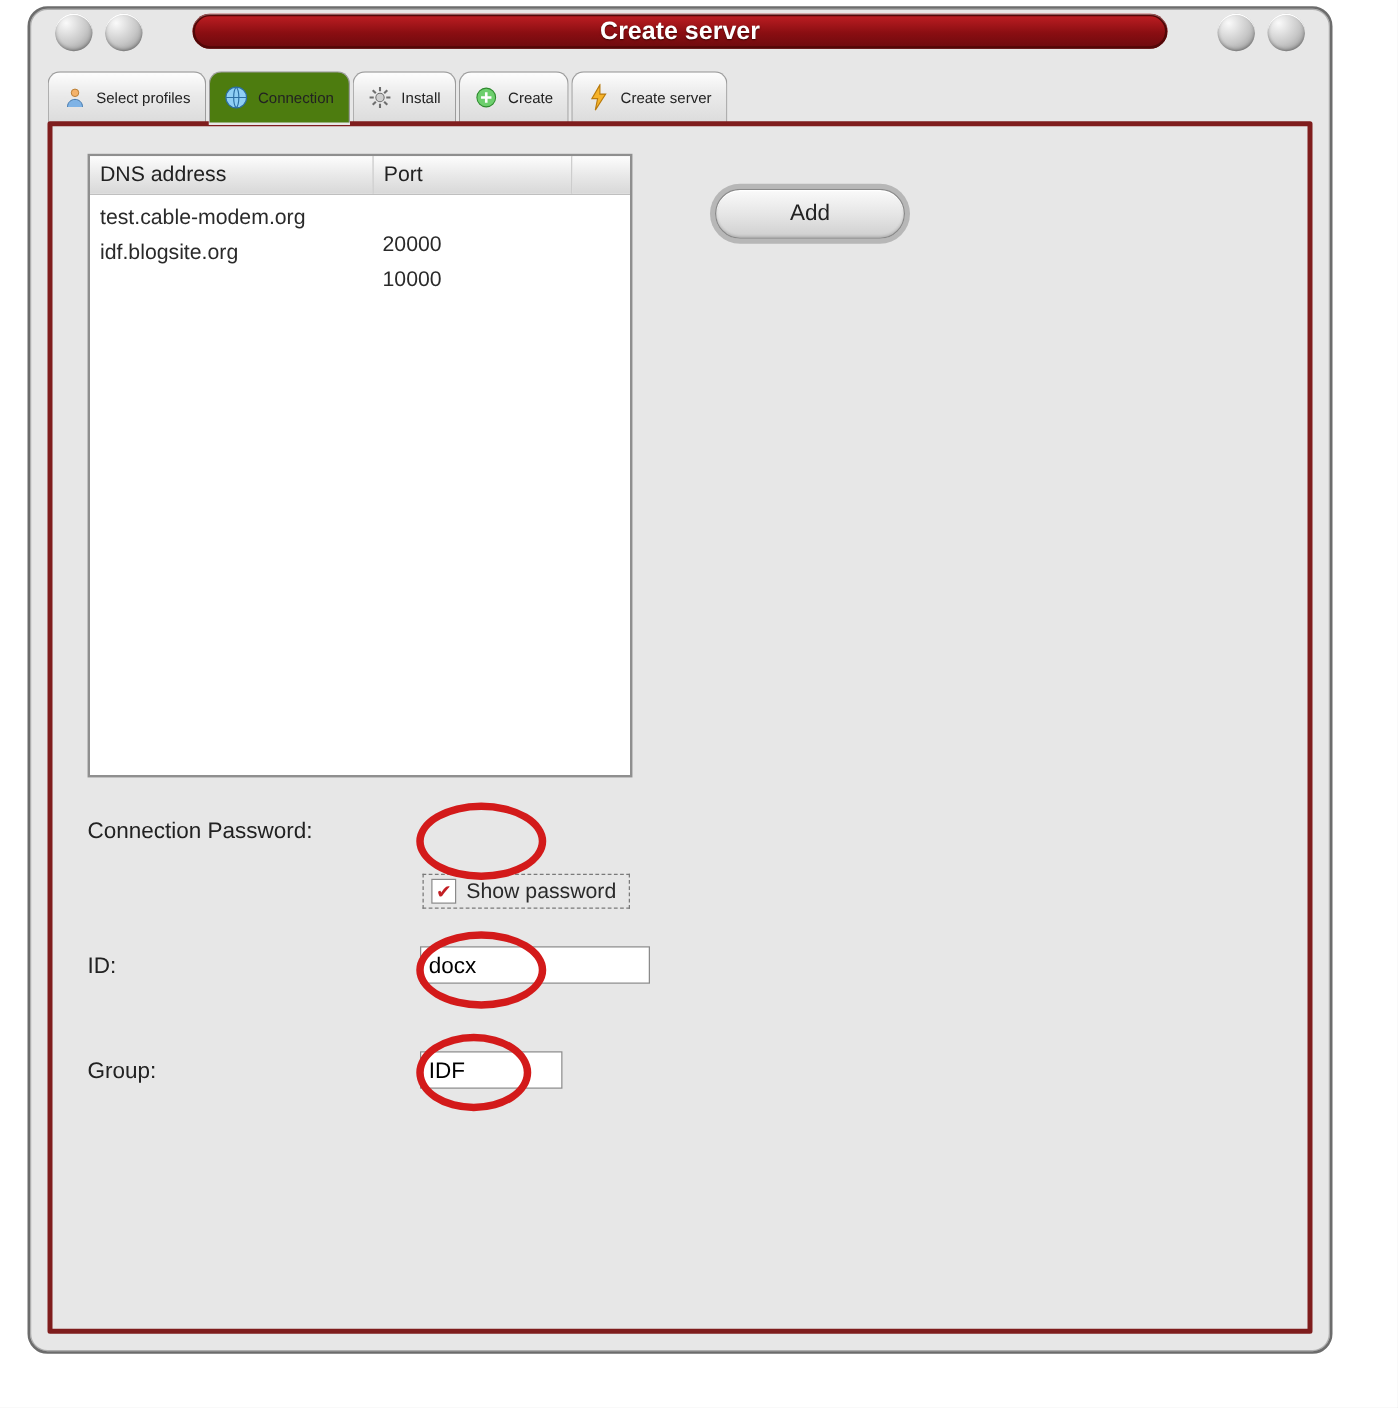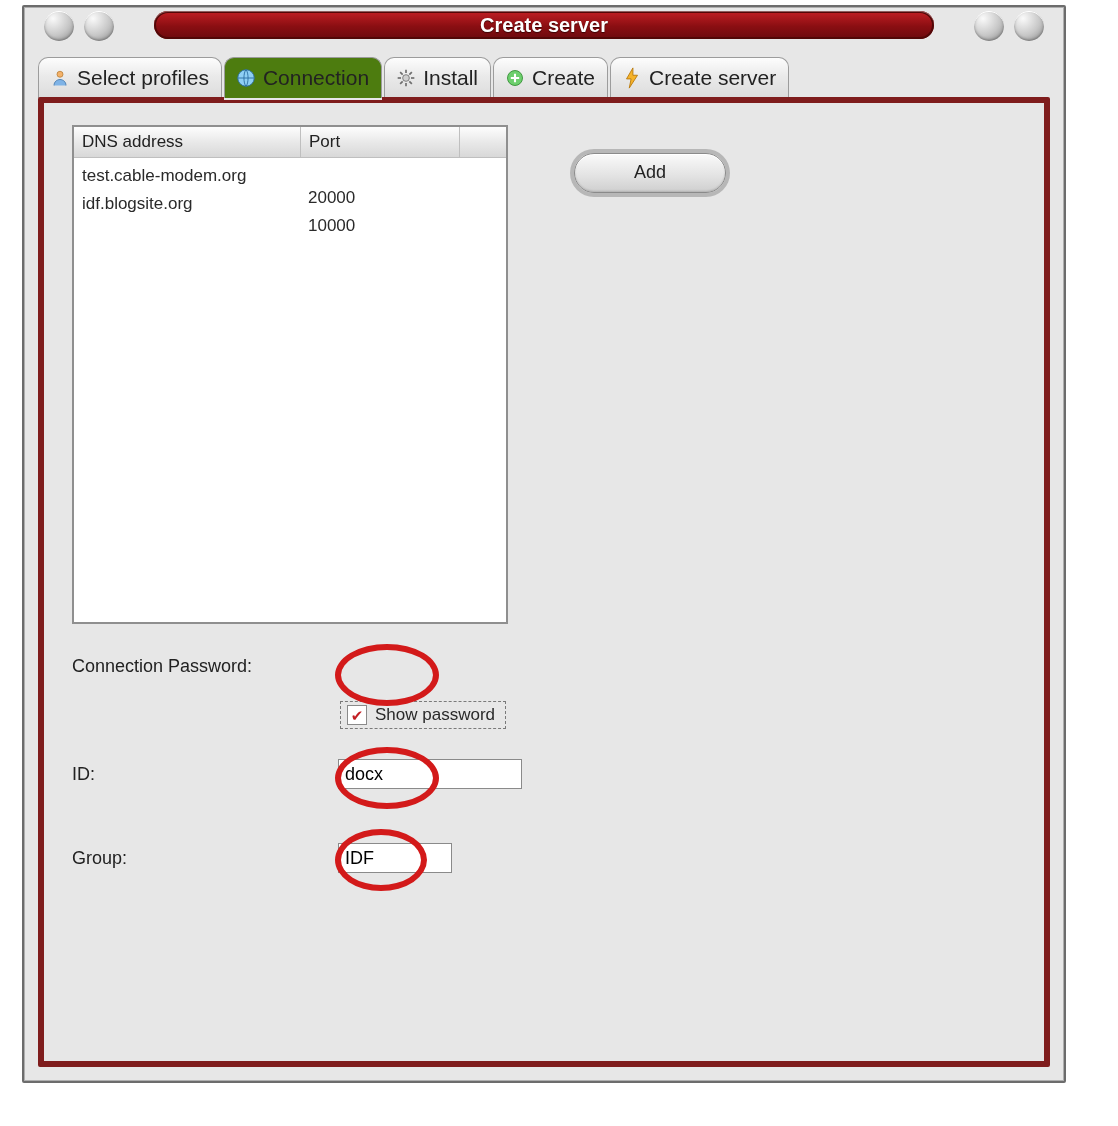--- a/index.html
+++ b/index.html
@@ -1,40 +1,40 @@
 <!DOCTYPE html>
 <html><head>
 <meta charset="utf-8">
 <style>
   html,body{margin:0;padding:0;background:#fff;font-family:Tahoma,Verdana,Arial,sans-serif;font-size:16px;color:#2a2a2a;}
   .stage{width:1118px;height:1126px;position:relative;}
-  .window{position:absolute;left:22px;top:5px;width:1040px;height:1074px;background:#e7e7e7;border:2px solid #6c6c6c;border-radius:2px;box-shadow:0 0 0 1px #aeaeae inset;}
+  .window{position:absolute;left:22px;top:5px;width:1040px;height:1074px;background:#e7e7e7;border:2px solid #6c6c6c;border-radius:16px;box-shadow:0 0 0 1px #aeaeae inset;}
   
   .titlebar{position:relative;height:44px;margin:0 0 0 0;}
   .titlebar .orb{position:absolute;top:4px;width:30px;height:30px;border-radius:50%;background:radial-gradient(circle at 30% 25%,#fafafa,#c7c7c7 55%,#8a8a8a);box-shadow:0 1px 0 #fff inset,0 -1px 3px rgba(0,0,0,.35) inset;}
   .orb.o1{left:20px;}
   .orb.o2{left:60px;}
   .orb.o3{right:60px;}
   .orb.o4{right:20px;}
   .titlebar .bar{position:absolute;left:130px;right:130px;top:4px;height:28px;border-radius:18px;background:linear-gradient(#c21f24,#8a0e12 55%,#6c0a0e);box-shadow:0 1px 0 rgba(255,255,255,.35) inset,0 0 0 2px #520707 inset;text-align:center;color:#fff;font-weight:bold;font-size:20px;line-height:28px;text-shadow:0 1px 1px #3b0404;}
   
   .tabs{position:absolute;left:14px;right:14px;top:50px;height:42px;display:flex;gap:2px;}
-  .tab{position:relative;height:40px;padding:0 12px 0 10px;display:inline-flex;align-items:center;gap:6px;border:1px solid #9c9c9c;border-bottom:none;border-top-left-radius:10px;border-top-right-radius:10px;background:linear-gradient(#fdfdfd,#eaeaea 45%,#dcdcdc);font-size:21px;color:#222;cursor:default;}
+  .tab{position:relative;height:40px;padding:0 12px 0 10px;display:inline-flex;align-items:center;gap:6px;border:1px solid #9c9c9c;border-bottom:none;border-top-left-radius:10px;border-top-right-radius:10px;background:linear-gradient(#fdfdfd,#eaeaea 45%,#dcdcdc);font-size:12px;color:#222;cursor:default;}
   .tab.active{background:#4d7c0f;z-index:2;box-shadow:0 2px 0 #e7e7e7;}
   .tab .ic{width:22px;height:22px;display:inline-flex;align-items:center;justify-content:center;}
   .tab .lbl{white-space:nowrap;}
   
   .ic-person svg{width:18px;height:20px;}
   .ic-globe svg{width:22px;height:22px;}
   .ic-gear svg{width:20px;height:20px;}
   .ic-key svg{width:24px;height:16px;}
   .ic-plus svg{width:20px;height:20px;}
   .ic-bolt svg{width:16px;height:22px;}
   
-  .content{position:absolute;left:14px;right:14px;top:90px;bottom:14px;border:6px solid #7f1d1d;border-radius:2px;}
+  .content{position:absolute;left:14px;right:14px;top:90px;bottom:14px;border:4px solid #7f1d1d;border-radius:2px;}
   
   .listwrap{position:absolute;left:28px;top:22px;width:432px;height:495px;background:#fff;border:2px solid #8f8f8f;}
   .lv-head{display:flex;height:30px;border-bottom:1px solid #bfbfbf;}
   .lv-col{background:linear-gradient(#fdfdfd,#e9e9e9 50%,#d8d8d8);border-right:1px solid #bfbfbf;display:flex;align-items:center;padding-left:8px;font-size:17px;color:#222;}
   .lv-col:last-child{border-right:none;}
   .c-dns{width:218px;}
   .c-port{width:150px;}
   .c-spare{flex:1;}
   .lv-body{padding-top:4px;}
   .lv-row{display:flex;height:28px;align-items:center;font-size:17px;}

